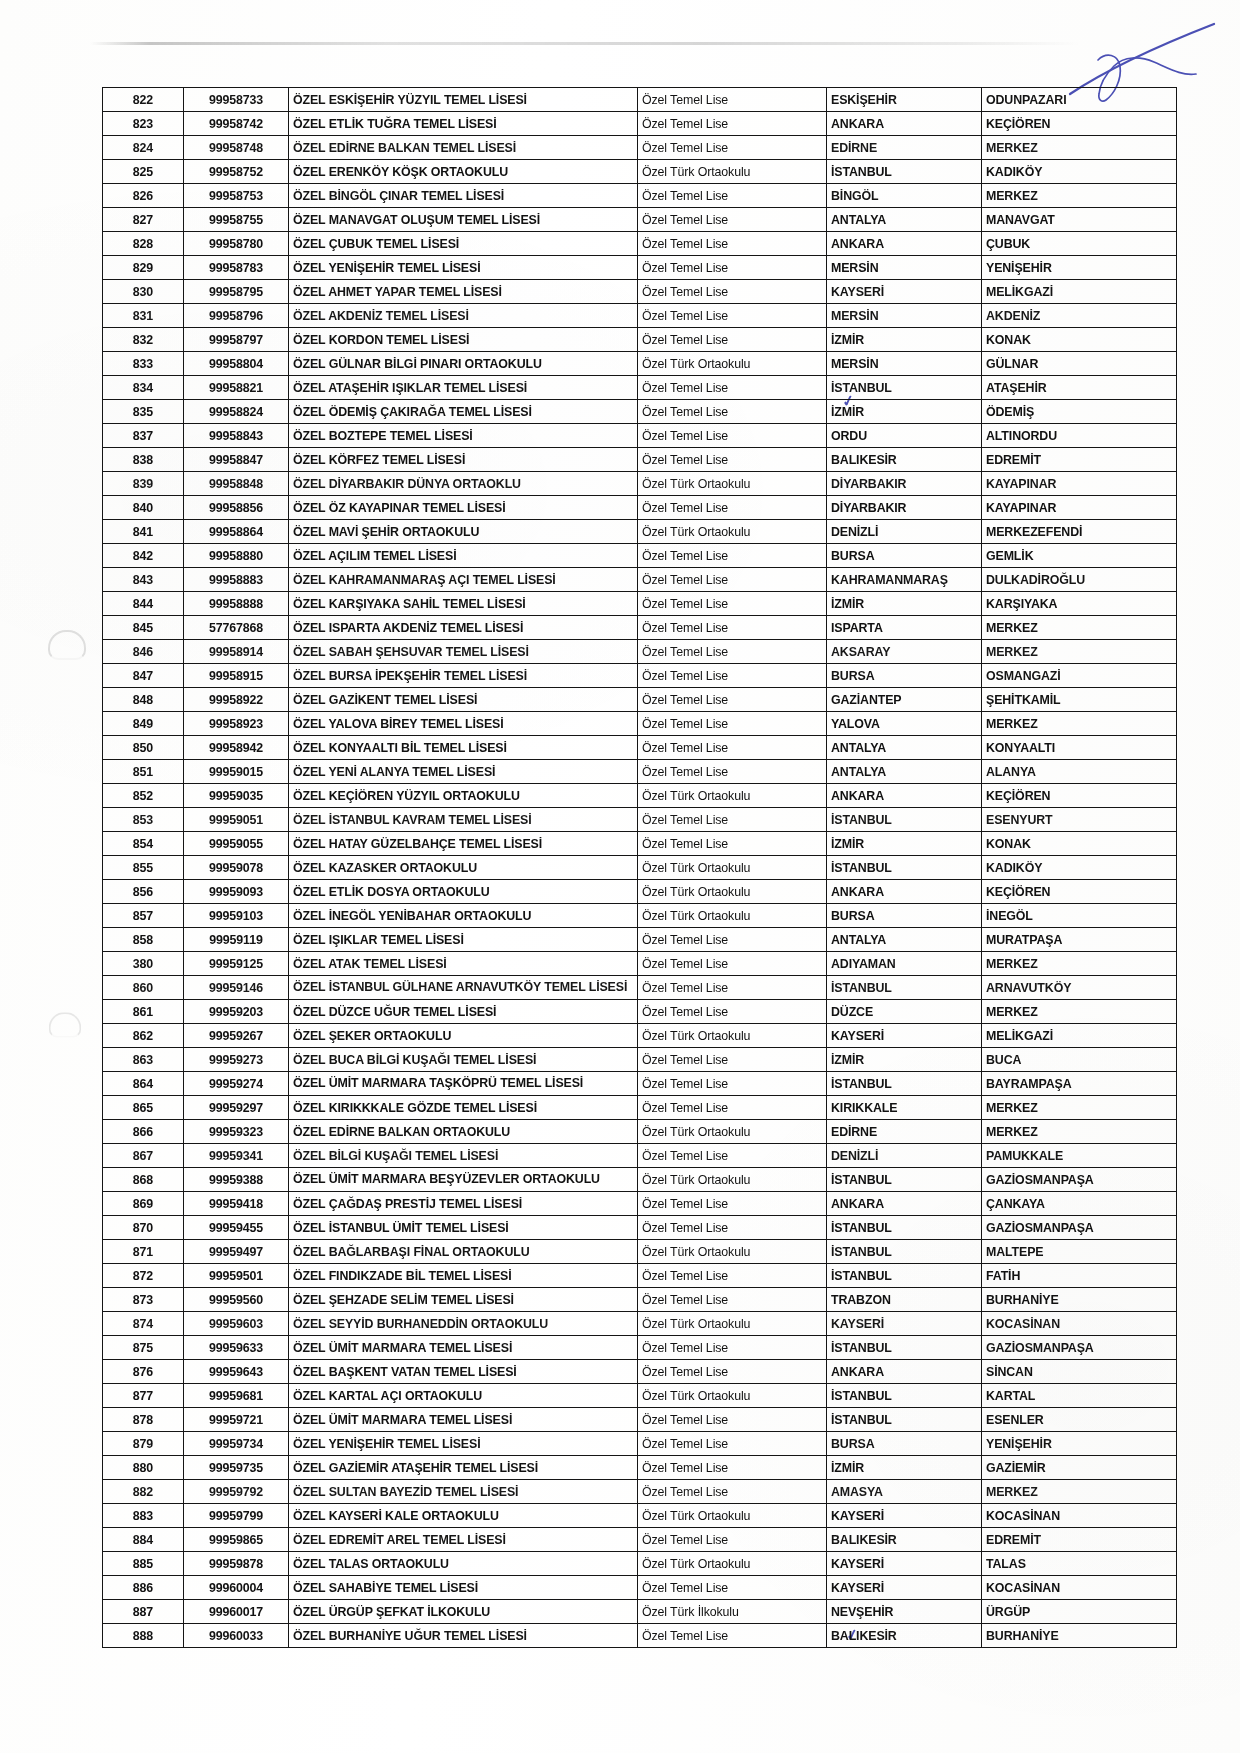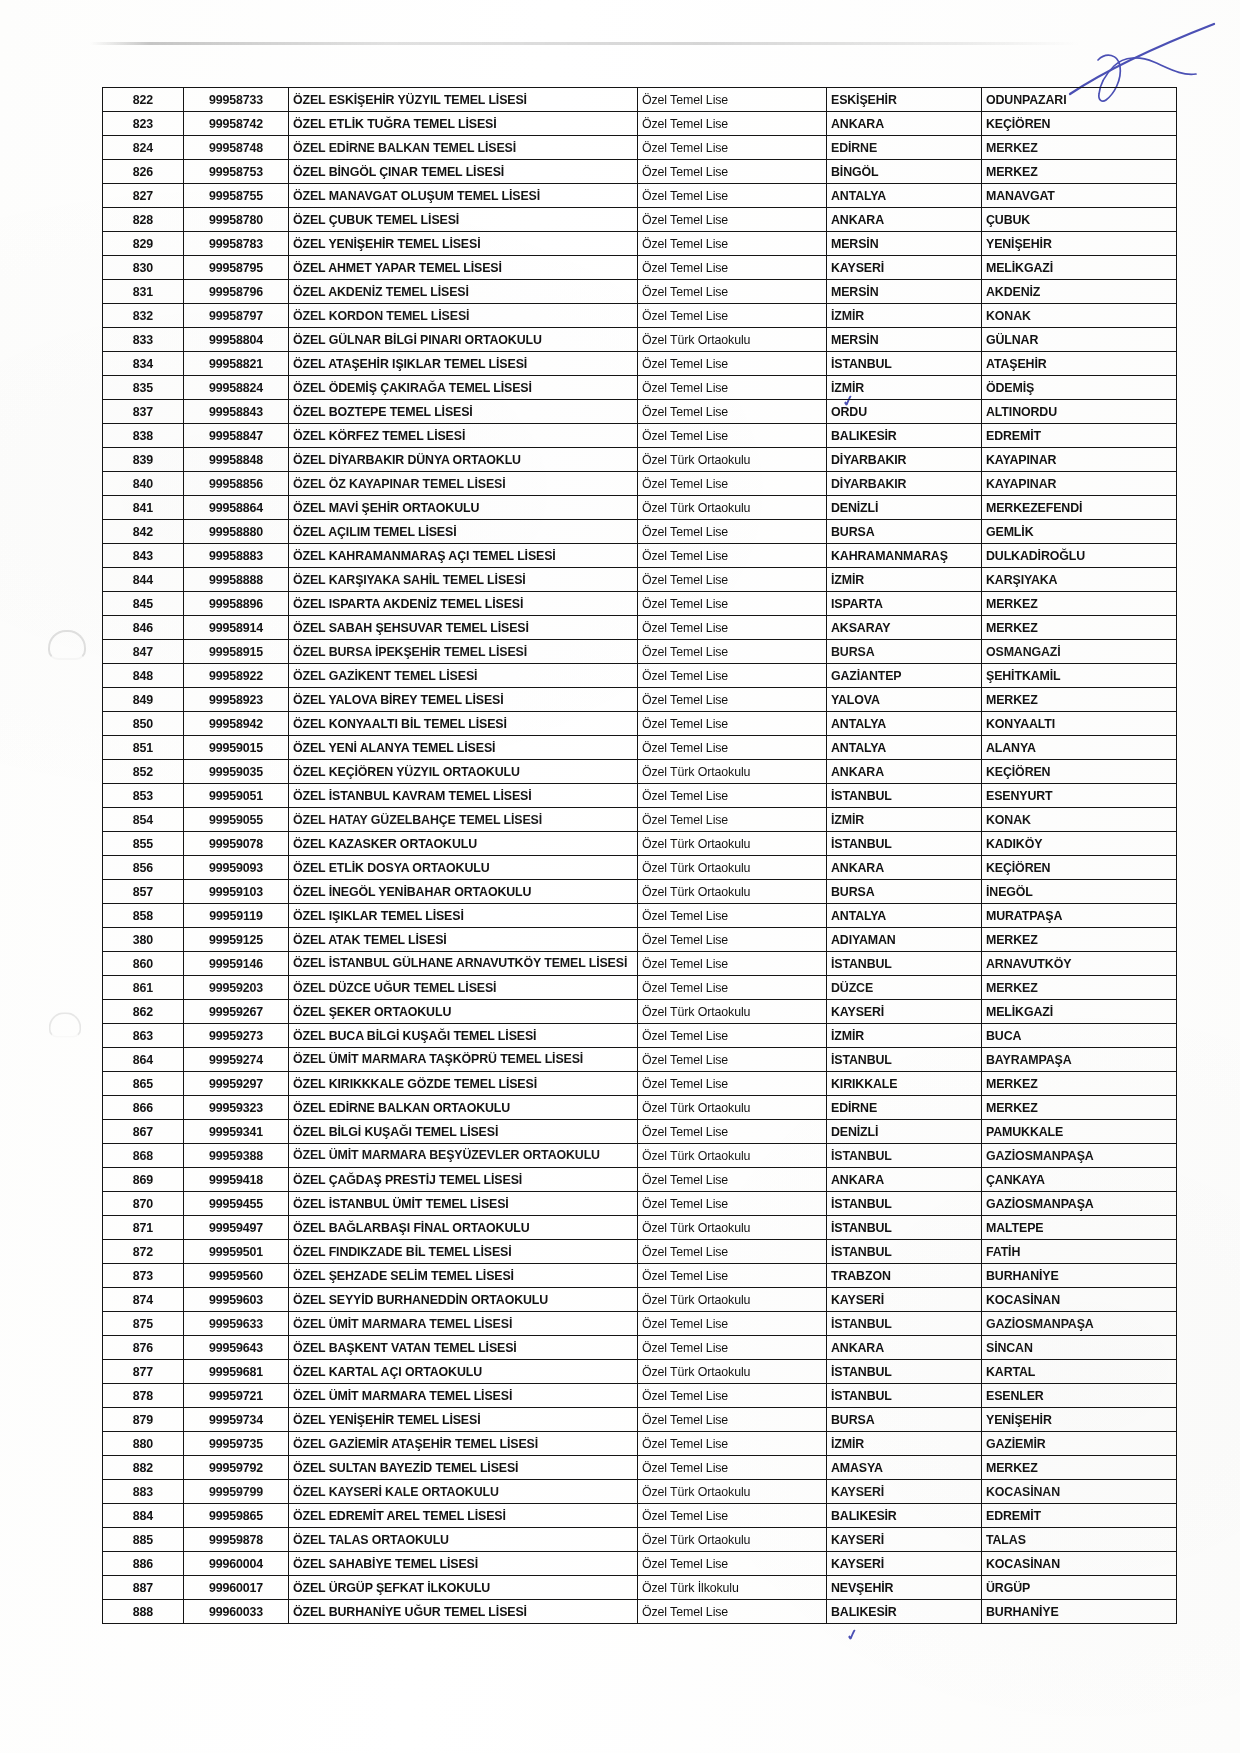--- a/index.html
+++ b/index.html
@@ -177,20 +177,28 @@
         </tr>
         <tr>
           <td class="c-no">824</td>
           <td class="c-code">99958748</td>
           <td class="c-name">ÖZEL EDİRNE BALKAN TEMEL LİSESİ</td>
           <td class="c-type">Özel Temel Lise</td>
           <td class="c-prov">EDİRNE</td>
           <td class="c-dist">MERKEZ</td>
         </tr>
         <tr>
+          <td class="c-no">825</td>
+          <td class="c-code">99958752</td>
+          <td class="c-name">ÖZEL ERENKÖY KÖŞK ORTAOKULU</td>
+          <td class="c-type">Özel Türk Ortaokulu</td>
+          <td class="c-prov">İSTANBUL</td>
+          <td class="c-dist">KADIKÖY</td>
+        </tr>
+        <tr>
           <td class="c-no">826</td>
           <td class="c-code">99958753</td>
           <td class="c-name">ÖZEL BİNGÖL ÇINAR TEMEL LİSESİ</td>
           <td class="c-type">Özel Temel Lise</td>
           <td class="c-prov">BİNGÖL</td>
           <td class="c-dist">MERKEZ</td>
         </tr>
         <tr>
           <td class="c-no">827</td>
           <td class="c-code">99958755</td>
@@ -322,21 +330,21 @@
         <tr>
           <td class="c-no">844</td>
           <td class="c-code">99958888</td>
           <td class="c-name">ÖZEL KARŞIYAKA SAHİL TEMEL LİSESİ</td>
           <td class="c-type">Özel Temel Lise</td>
           <td class="c-prov">İZMİR</td>
           <td class="c-dist">KARŞIYAKA</td>
         </tr>
         <tr>
           <td class="c-no">845</td>
-          <td class="c-code">99958896</td>
+          <td class="c-code">57767868</td>
           <td class="c-name">ÖZEL ISPARTA AKDENİZ TEMEL LİSESİ</td>
           <td class="c-type">Özel Temel Lise</td>
           <td class="c-prov">ISPARTA</td>
           <td class="c-dist">MERKEZ</td>
         </tr>
         <tr>
           <td class="c-no">846</td>
           <td class="c-code">99958914</td>
           <td class="c-name">ÖZEL SABAH ŞEHSUVAR TEMEL LİSESİ</td>
           <td class="c-type">Özel Temel Lise</td>

